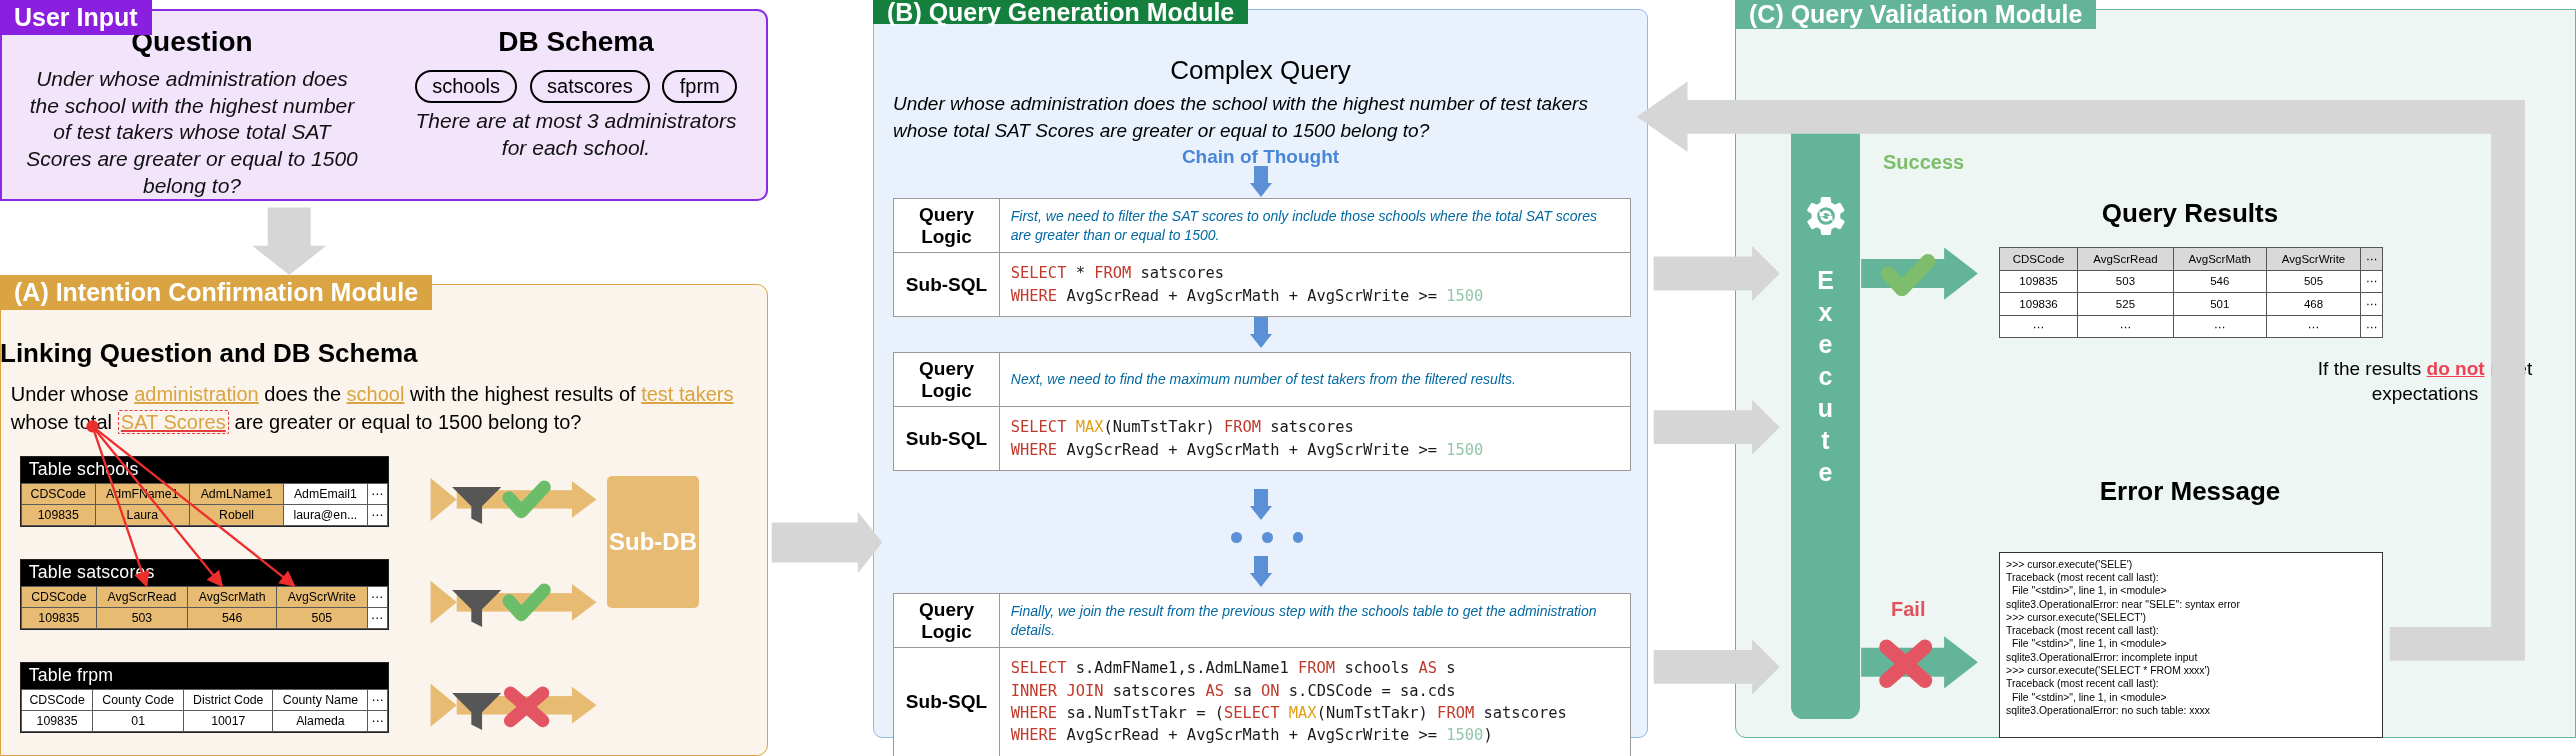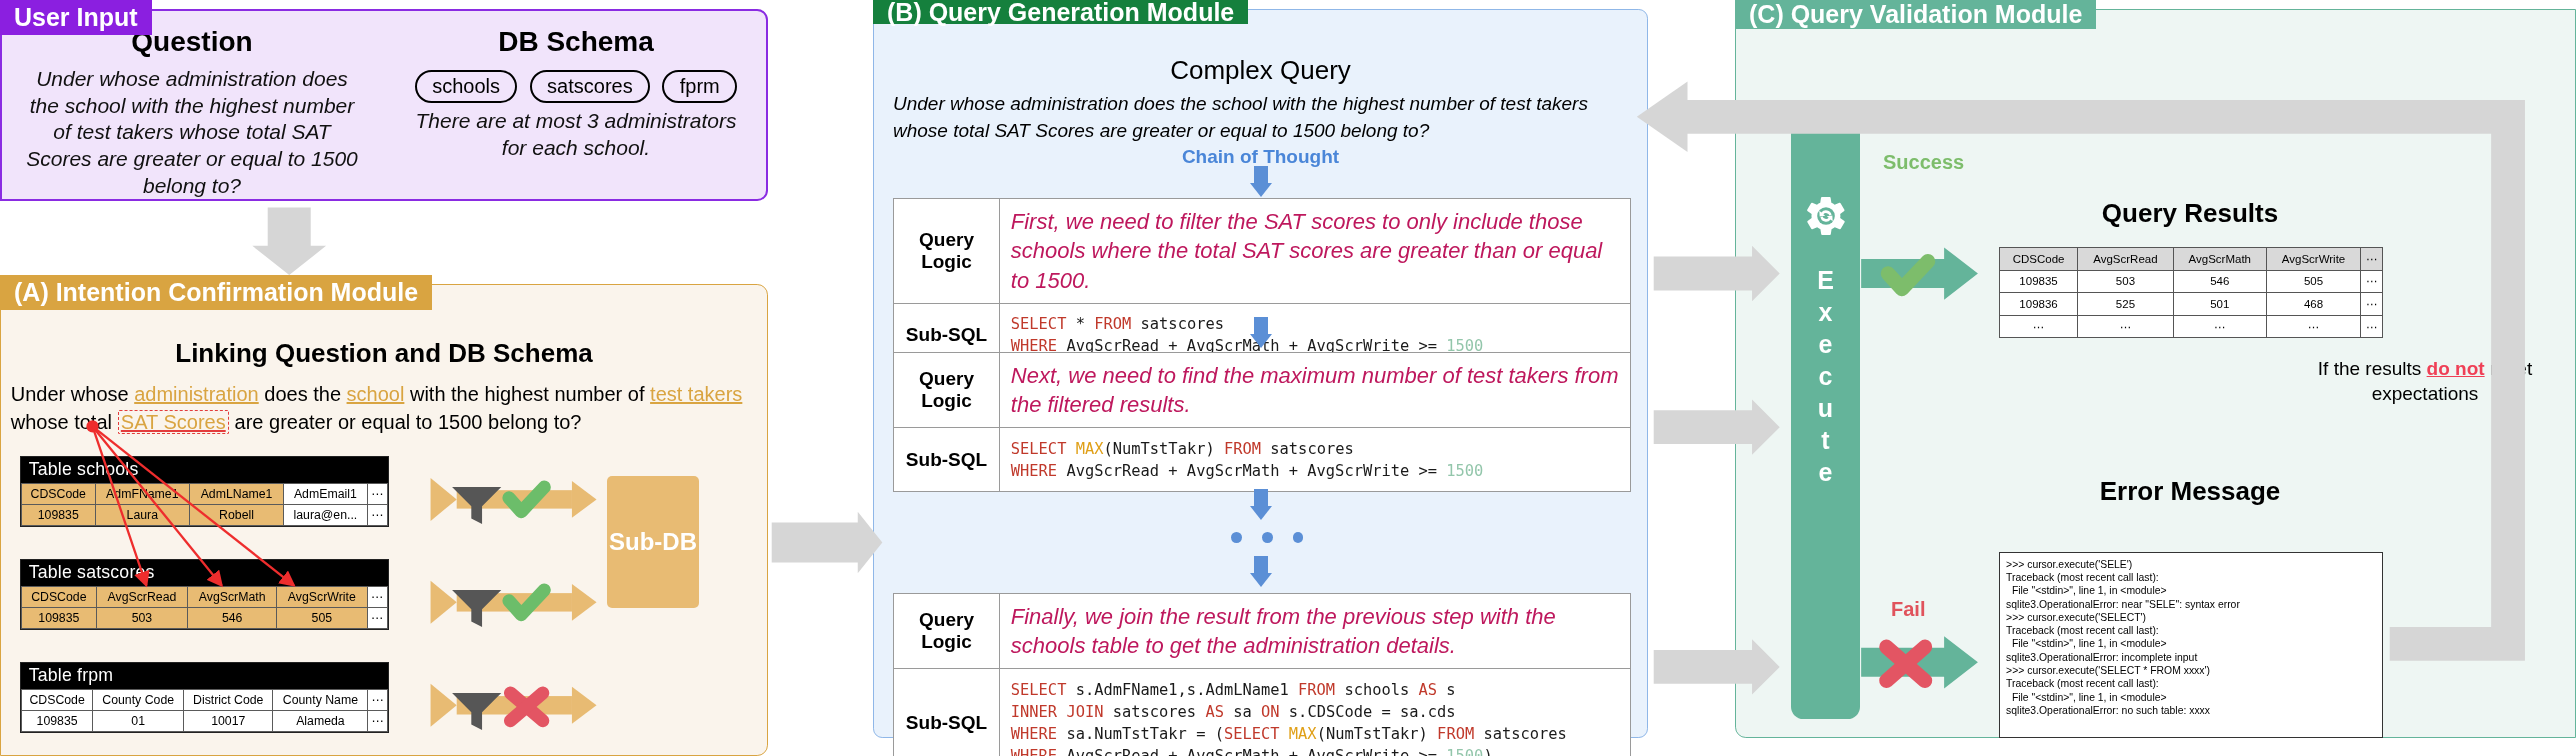--- a/index.html
+++ b/index.html
@@ -47,21 +47,21 @@
 
   
   #mod-a-panel {
     left: 0px; top: 284px; width: 768px; height: 472px;
     background: #faf4ec; border: 1.5px solid #d9a441;
     border-top-left-radius: 0; border-bottom-left-radius: 0;
   }
   #mod-a-tab { left: 0px; top: 275px; height: 35px; background: #d9a441; font-size: 25px; }
   #mod-a-heading {
     position: absolute; left: 0; top: 338px; width: 768px;
-    text-align: center; font-size: 26px; font-weight: bold; color: #000;
+    text-align: left; font-size: 26px; font-weight: bold; color: #000;
   }
   #mod-a-question {
     position: absolute; left: 10.8px; top: 380px; width: 753px;
     font-size: 20px; line-height: 1.42; color: #000;
   }
   .hl { color: #d9a441; text-decoration: underline; }
   .hl-box {
     color: #d9a441;
     border: 1.5px dashed #e33c3c;
     padding: 0 2.3px; border-radius: 1.5px;
@@ -110,21 +110,21 @@
 
   .step-table {
     position: absolute; left: 893px; width: 738px;
     border: 1.5px solid #9a9a9a; background:#fff; border-collapse: collapse;
   }
   .step-table td { border: 0.8px solid #9a9a9a; vertical-align: middle; }
   .step-label {
     width: 106px; text-align:center; font-size: 19px; font-weight: bold;
     color:#000; padding: 4.6px 3.1px;
   }
-  .step-logic { font-size: 22px; font-style: italic; padding: 7.7px 10.8px; line-height: 1.34; color:#be185d;}
+  .step-logic { font-size: 14px; font-style: italic; padding: 7.7px 10.8px; line-height: 1.34; color:#0369a1;}
   .step-sql {
     font-family: "DejaVu Sans Mono", monospace;
     font-size: 15.4px; padding: 9.2px 10.8px; line-height: 1.45; color:#1a1a1a;
     white-space: pre;
   }
   .kw  { color: #c0392b; }
   .fn  { color: #e0a018; }
   .num { color: #93c6ab; }
 
   
@@ -212,21 +212,21 @@
         <span class="chip">schools</span>
         <span class="chip">satscores</span>
         <span class="chip">fprm</span>
       </div>
     <div class="ui-body" style="padding:0 21.5px; margin-top:4.6px;">There are at most 3 administrators for each school.</div>
   </div>
 
   <div class="panel" id="mod-a-panel"></div>
   <div class="panel-tab" id="mod-a-tab">(A) Intention Confirmation Module</div>
   <div id="mod-a-heading">Linking Question and DB Schema</div>
-  <div id="mod-a-question"><span>Under whose </span><span class="hl">administration</span><span> does the </span><span class="hl">school</span><span> with the highest number of </span><span class="hl">test takers</span><span> whose total </span><span class="hl-box">SAT Scores</span><span> are greater or equal to 1500 belong to?</span></div>
+  <div id="mod-a-question"><span>Under whose </span><span class="hl">administration</span><span> does the </span><span class="hl">school</span><span> with the highest results of </span><span class="hl">test takers</span><span> whose total </span><span class="hl-box">SAT Scores</span><span> are greater or equal to 1500 belong to?</span></div>
 
   <div class="mini-table" id="mt0" style="left:20px; top:456px; width:369px;">
     <div class="mini-head">Table schools</div>
     <table>
         <tbody>
           <tr>
             <td class="on">CDSCode</td>
             <td class="on">AdmFName1</td>
             <td class="on">AdmLName1</td>
             <td>AdmEmail1</td>

